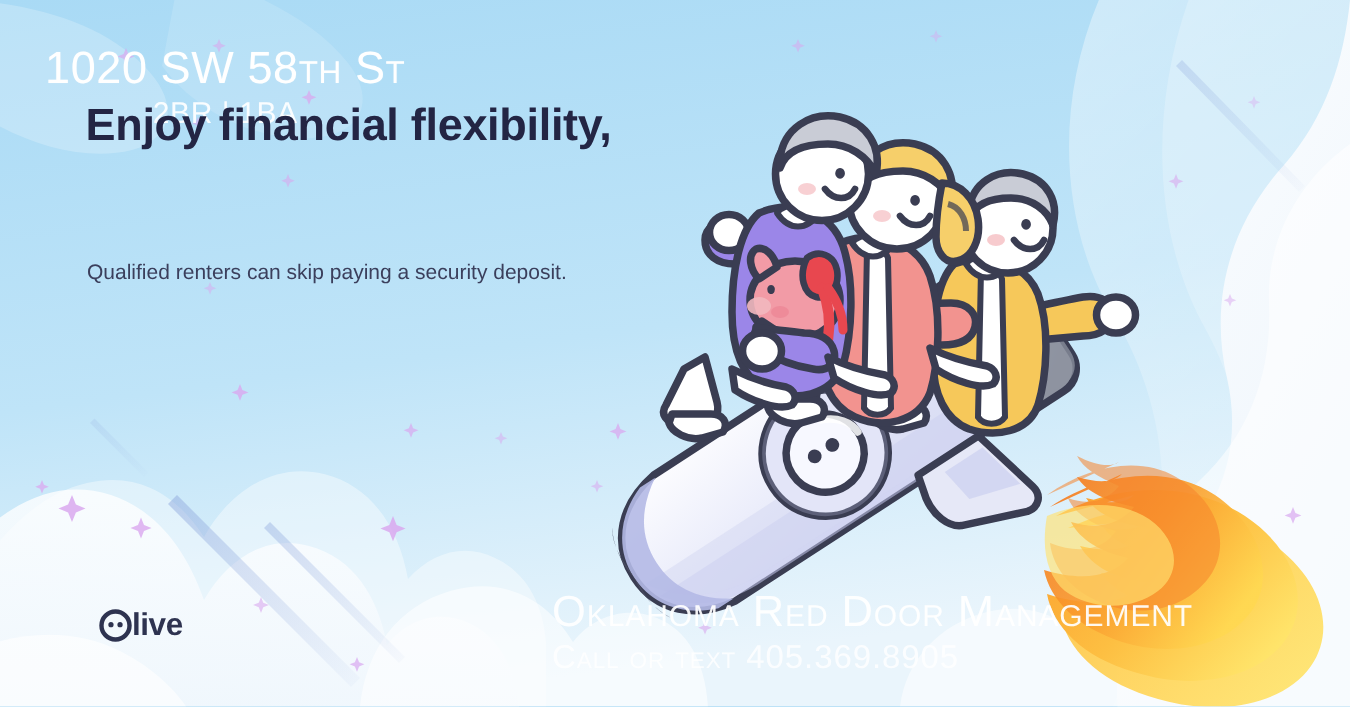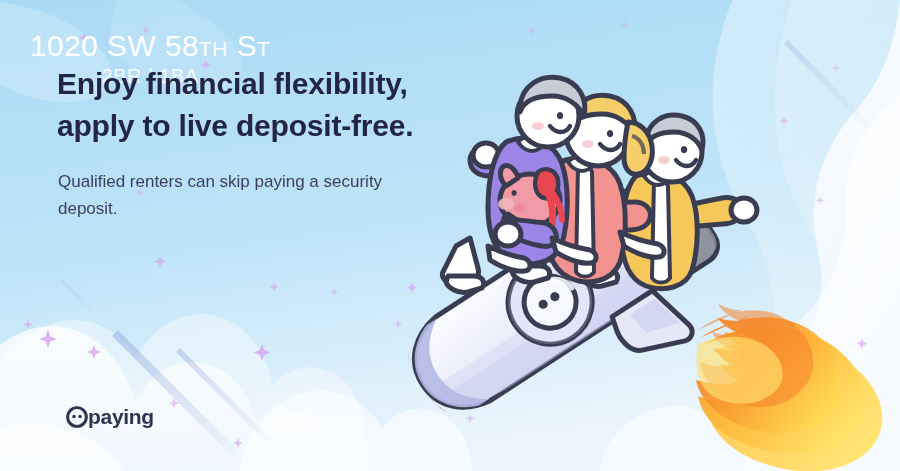--- a/index.html
+++ b/index.html
@@ -41,21 +41,21 @@
     color:#232544;
     font-size:30px; line-height:42px; font-weight:bold;
     letter-spacing:-.2px;
     width:470px;
   }
   .headline .l2 { display:block; }
 
   .body-copy {
     position:absolute; left:58px; top:168px; z-index:7;
     color:#3b3f5c;
-    font-size:17px; line-height:27px; font-weight:400;
+    font-size:14px; line-height:27px; font-weight:400;
     width:360px;
   }
 
   .powered {
     position:absolute; left:66px; top:405px; z-index:8;
     display:flex; align-items:center; gap:7px;
     color:#5a6079;
     font-size:19px; font-weight:400; letter-spacing:.1px;
   }
   .obligo-word {
@@ -399,33 +399,36 @@
                C520 274 502 268 490 260 Z"></path>
       <path d="M552 238 C564 244 578 248 590 250 C596 252 598 258 594 262
                C586 266 568 260 556 252 Z"></path>
       <path d="M620 232 C632 238 646 242 658 244 C664 246 666 252 662 256
                C654 260 636 254 624 246 Z"></path>
     </g>
   </svg>
 
   <div class="headline">
     <span class="l1">Enjoy financial flexibility,</span>
-    <span class="l2">apply to live deposit-free.</span>
   </div>
 
   <div class="body-copy">
     <span>Qualified renters can skip paying a</span>
     <span>security deposit.</span>
   </div>
 
   <div class="powered">
     <span class="obligo-word">
       <svg class="obligo-mark" width="22" height="22" viewBox="0 0 24 24">
         <circle cx="12" cy="12" r="10.2" fill="none" stroke="#2e3350" stroke-width="3.2"></circle>
         <circle cx="8.7" cy="11.4" r="1.9" fill="#2e3350"></circle>
         <circle cx="15.3" cy="11.4" r="1.9" fill="#2e3350"></circle>
       </svg>
-      <span>paying</span>
+      <span>live</span>
     </span>
   </div>
 
+  <div class="brand-block">
+    <div class="brand-name">Oklahoma Red Door Management</div>
+    <div class="brand-phone">Call or text 405.369.8905</div>
+  </div>
 
 </div>
 
 </body></html>

